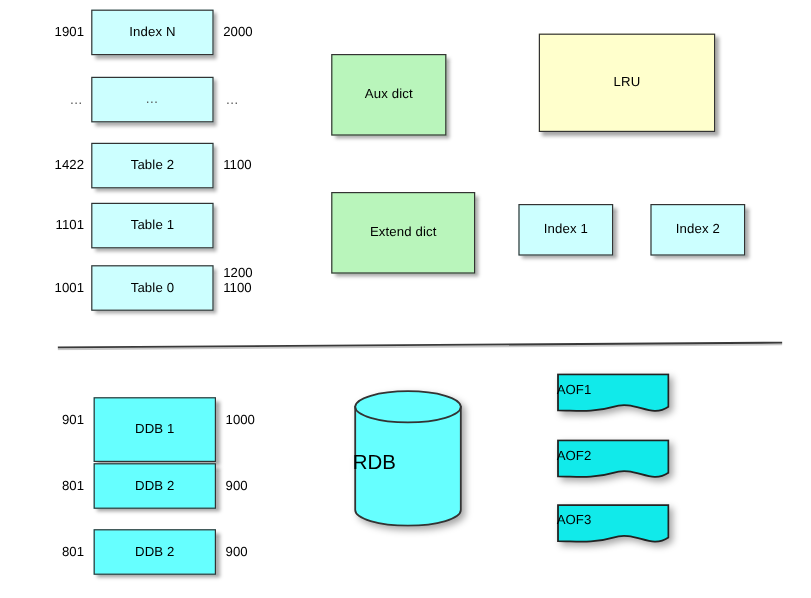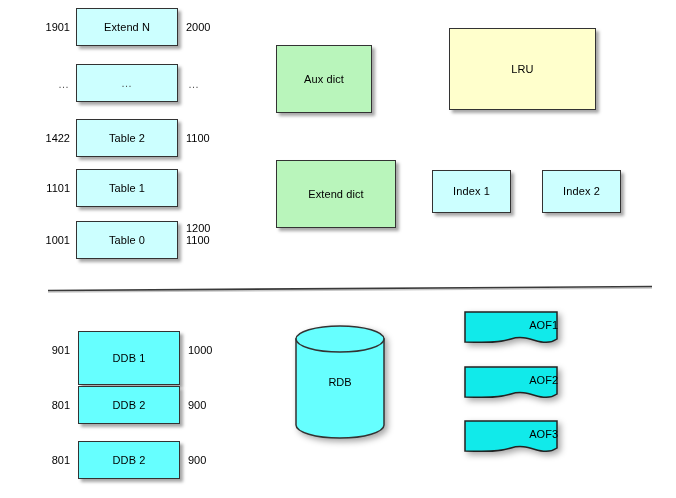--- a/index.html
+++ b/index.html
@@ -77,51 +77,51 @@
   
   .cylinder {
     position: absolute;
     filter: drop-shadow(3px 3px 3px rgba(0,0,0,0.35));
   }
   .cylinder svg { display: block; }
   .cylinder-label {
     position: absolute;
     left: 0;
     right: 0;
-    text-align: center;
-    font-size: 11px;
+    text-align: left;
+    font-size: 17px;
     color: #000;
     pointer-events: none;
   }
 
   
   .doc {
     position: absolute;
     filter: drop-shadow(3px 3px 3px rgba(0,0,0,0.35));
   }
   .doc svg { display: block; }
   .doc-label {
     position: absolute;
     left: 0;
     right: 0;
     top: 8px;
-    text-align: right;
+    text-align: left;
     font-size: 11px;
     color: #000;
     pointer-events: none;
   }
 </style>
 </head>
 <body>
 
 <div id="canvas">
 
   <div class="range-label left" style="left:30px; top:21px; width:40px;">1901</div>
   <div class="node fill-cyan-light" style="left:76px; top:8px; width:102px; height:38px;">
-    <span class="node-label">Extend N</span>
+    <span class="node-label">Index N</span>
   </div>
   <div class="range-label right" style="left:186px; top:21px; width:44px;">2000</div>
 
   <div class="ellipsis" style="left:44px; top:78px; width:26px; text-align:right;">…</div>
   <div class="node fill-cyan-light" style="left:76px; top:64px; width:102px; height:38px;">
     <span class="node-label ellipsis" style="position:static;">…</span>
   </div>
   <div class="ellipsis" style="left:188px; top:78px; width:26px;">…</div>
 
   <div class="range-label left" style="left:30px; top:132px; width:40px;">1422</div>

